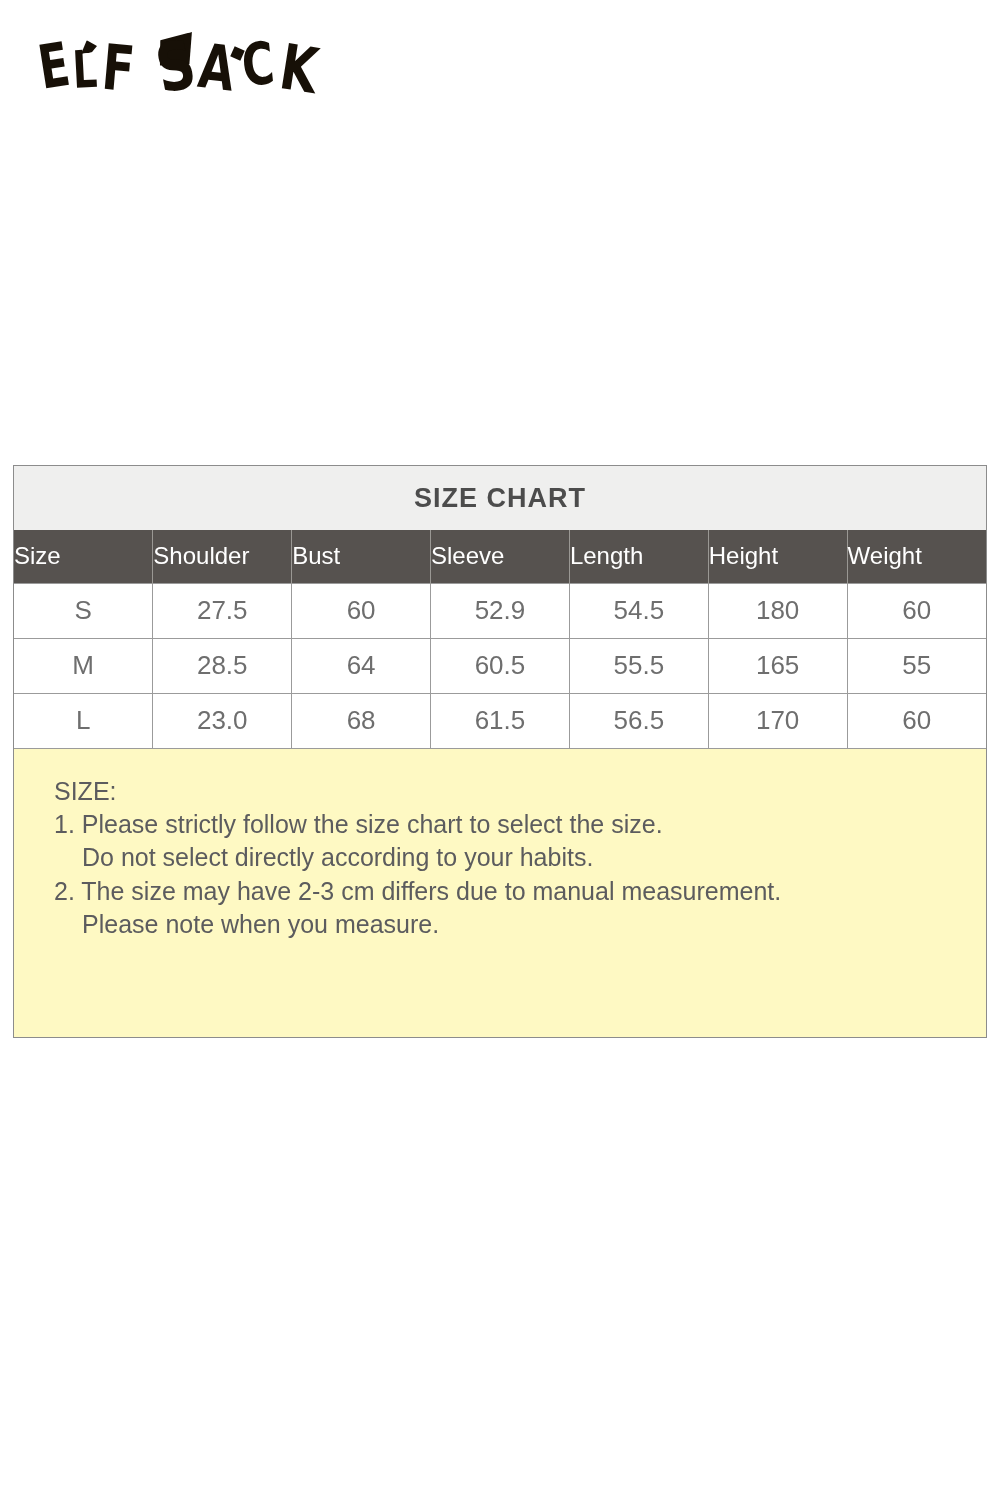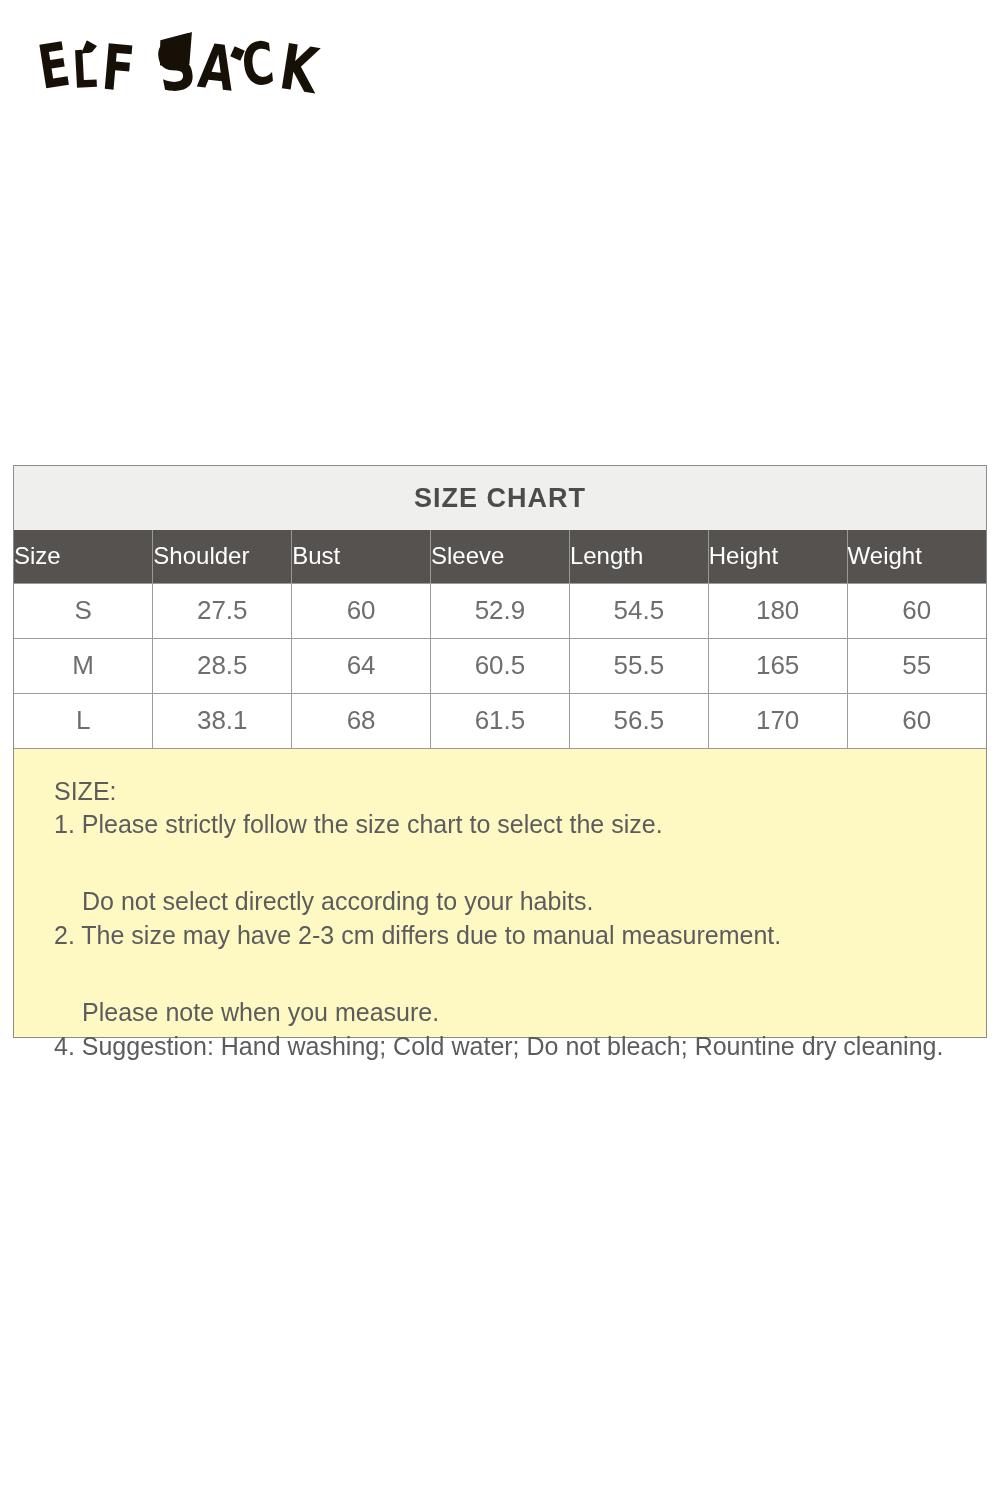--- a/index.html
+++ b/index.html
@@ -49,21 +49,21 @@
     height:55px; font-size:26px; color:#6e6e6e; text-align:center;
     border:1px solid #9b9b9b; background:#ffffff;
   }
   .size-table tr td:first-child { border-left:none; }
   .size-table tr td:last-child { border-right:none; }
 
   
   .note { padding:25px 20px 0 40px; }
   .note-heading { font-size:25px; color:#5c5c5e; line-height:34px; }
   .note-line { font-size:25px; color:#5c5c5e; line-height:33.5px; }
-  .note-line.indent { padding-left:28px;margin-top:44px; }
+  .note-line.indent { padding-left:28px; }
 </style>
 </head>
 <body>
 
 <div class="logo">
   <span class="logo-accent"></span>
   <span class="logo-flag"></span>
   <span class="logo-dot"></span>
   <div class="logo-letters">
       <span class="lg lg0">E</span>
@@ -106,32 +106,31 @@
           <td>M</td>
           <td>28.5</td>
           <td>64</td>
           <td>60.5</td>
           <td>55.5</td>
           <td>165</td>
           <td>55</td>
         </tr>
         <tr>
           <td>L</td>
-          <td>38.1</td>
+          <td>23.0</td>
           <td>68</td>
           <td>61.5</td>
           <td>56.5</td>
           <td>170</td>
           <td>60</td>
         </tr>
       </tbody>
   </table>
   <div class="note">
     <p class="note-heading">SIZE:</p>
     <div>
         <p class="note-line">1. Please strictly follow the size chart to select the size.</p>
         <p class="note-line indent">Do not select directly according to your habits.</p>
         <p class="note-line">2. The size may have 2-3 cm differs due to manual measurement.</p>
         <p class="note-line indent">Please note when you measure.</p>
-        <p class="note-line">4. Suggestion: Hand washing; Cold water; Do not bleach; Rountine dry cleaning.</p>
       </div>
   </div>
 </div>
 
 </body></html>

